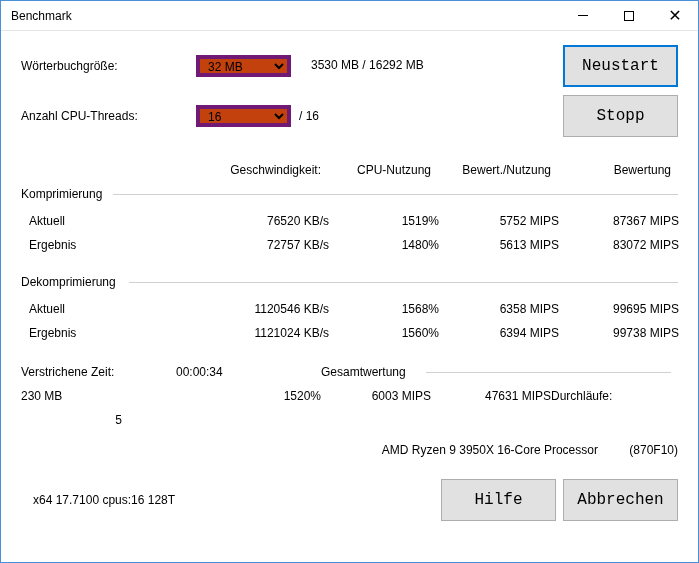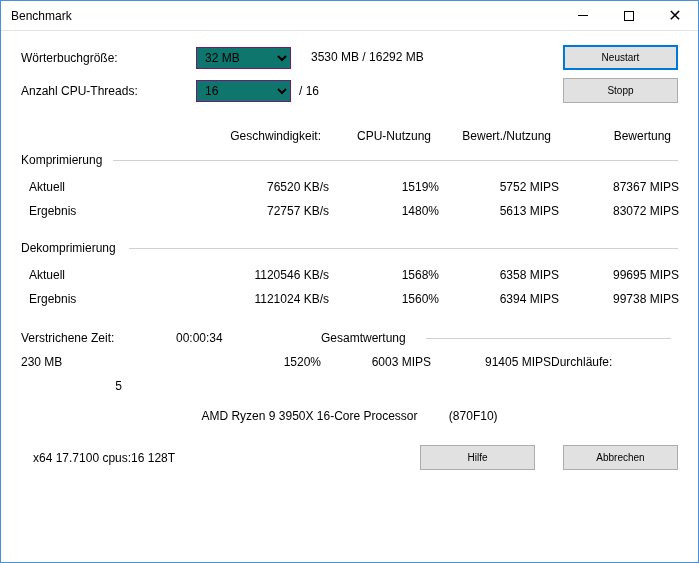--- a/index.html
+++ b/index.html
@@ -32,31 +32,31 @@
 .content {
   flex: 1;
   padding: 14px 20px 14px 20px;
   display: flex;
   flex-direction: column;
 }
 .row { display: flex; align-items: center; margin-bottom: 8px; }
 .row .lbl { width: 175px; }
 select {
   width: 95px; height: 22px;
-  border: 1px solid #701a75;
-  background: #0f766e;
+  border: 4px solid #701a75;
+  background: #c2410c;
   font-family: inherit; font-size: 12px;
   padding-left: 4px;
 }
 .memtext { margin-left: 20px; width: 230px; line-height: 1.3; }
 .btn {
-  width: 115px; height: 25px;
+  width: 115px; height: 42px;
   border: 1px solid #adadad;
   background: #e1e1e1;
-  font-family: Liberation Sans, sans-serif; font-size: 10px;
+  font-family: Liberation Mono, monospace; font-size: 16px;
   cursor: pointer;
 }
 .btn.primary { border: 2px solid #0078d7; background: #e1e1e1; }
 .btn-col { margin-left: auto; }
 .slash { margin-left: 8px; }
 .headers {
   display: grid;
   grid-template-columns: 180px 120px 110px 120px 120px;
   text-align: right;
   margin-top: 18px;
@@ -91,29 +91,29 @@
 .footer-grid .r { text-align: right; }
 .overall-box {
   position: relative;
 }
 .overall-box::after {
   content: "";
   position: absolute;
   left: 105px; right: 0; top: 50%;
   border-top: 1px solid #d0d0d0;
 }
-.cpu-line { text-align: center; margin-top: 16px; }
+.cpu-line { text-align: right; margin-top: 16px; }
 .cpu-line .paren { margin-left: 28px; }
 .ver-line { text-align: right; margin-top: 14px; }
 .bottom {
   display: flex; align-items: center;
   margin-top: 22px;
 }
 .bottom .build { flex: 1; margin-left: 12px; }
-.bottom .btn { margin-left: 28px; }
+.bottom .btn { margin-left: 7px; }
 </style>
 </head>
 <body>
 
 <div class="titlebar">
   <div class="title">Benchmark</div>
   <div class="title-btn">
     <svg width="10" height="1">
         <line x1="0" y1="0.5" x2="10" y2="0.5" stroke="#000"></line>
       </svg>
@@ -191,21 +191,21 @@
   <div class="footer-grid">
     <div>Verstrichene Zeit:</div>
     <div>00:00:34</div>
     <div></div>
     <div class="overall-box" style="grid-column: span 3;">Gesamtwertung</div>
 
     <div>230 MB</div>
     <div></div>
     <div class="r">1520%</div>
     <div class="r">6003 MIPS</div>
-    <div class="r">91405 MIPS</div>
+    <div class="r">47631 MIPS</div>
 
     <div>Durchläufe:</div>
     <div style="text-align:right;padding-right:54px">5</div>
     <div></div>
       <div></div>
       <div></div>
       <div></div>
   </div>
 
   <div class="cpu-line">

